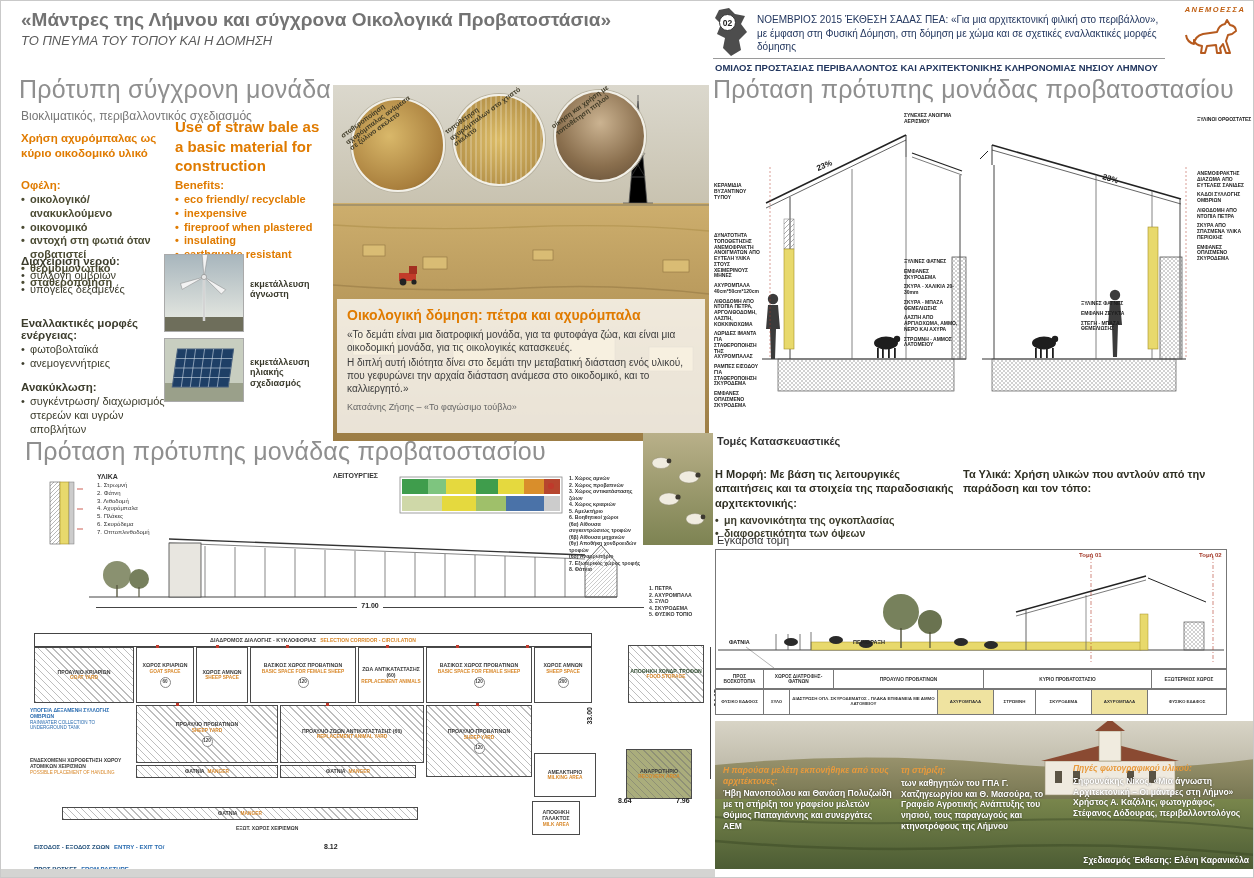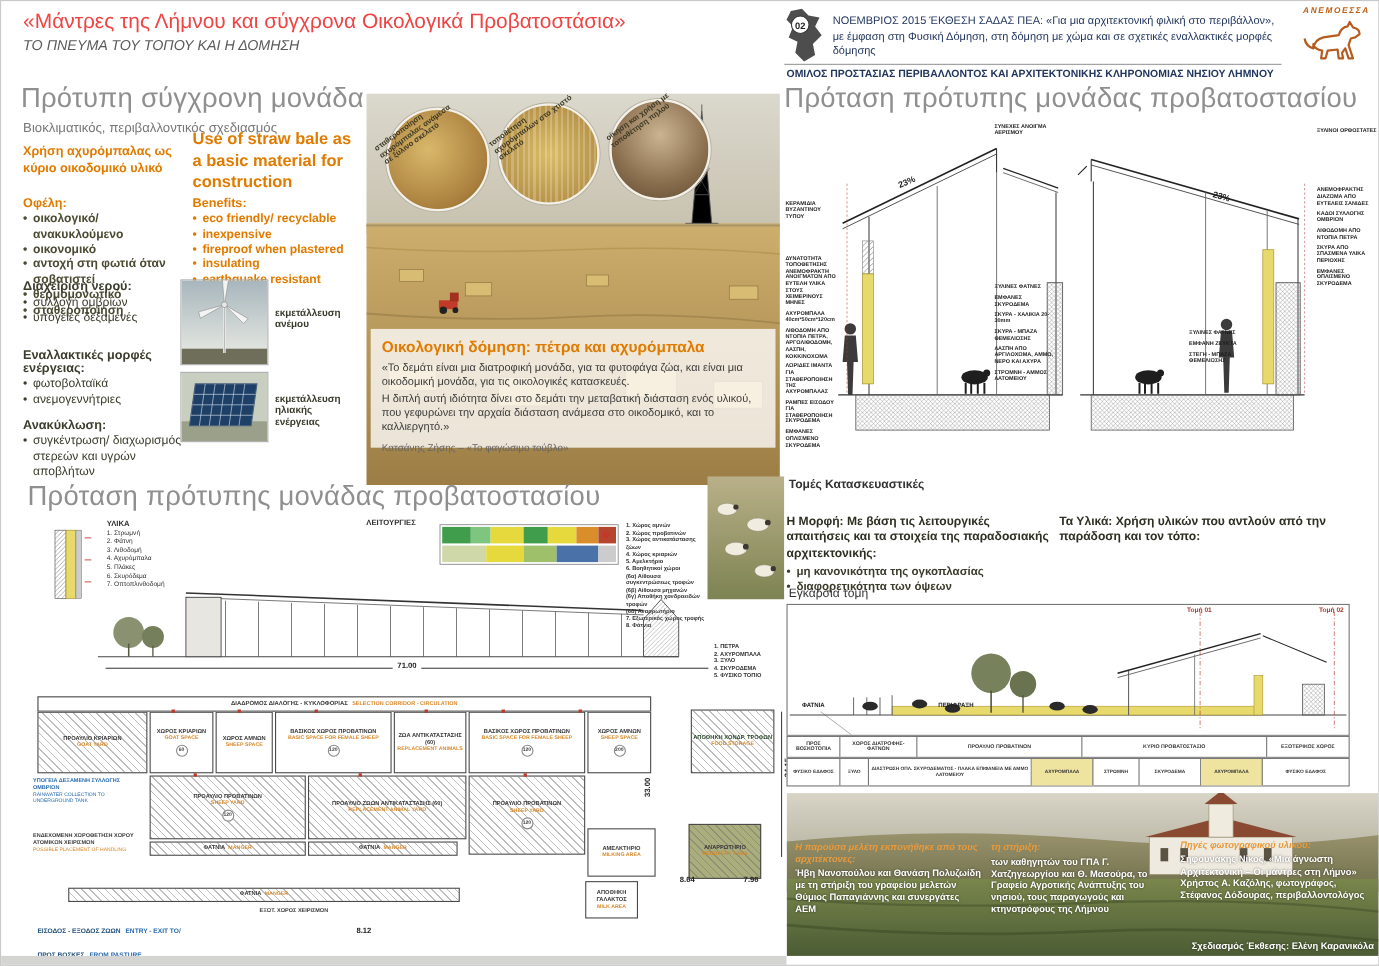--- a/index.html
+++ b/index.html
@@ -43,21 +43,21 @@
   .cred-t{color:#e89a3c;font-style:italic;font-weight:bold;font-size:8.5px;line-height:1.25;margin-bottom:2px}
   .cred-b{color:#fff;font-size:8.5px;line-height:1.28;font-weight:bold;text-shadow:0 0 2px rgba(0,0,0,.6)}
   .cutlab{font-size:6px;font-weight:bold;color:#a33a2a}
 </style>
 </head>
 <body>
 
 <div class="poster">
 
   <div class="abs" style="left:20px;top:8px;width:690px">
-    <div style="font-size:19px;font-weight:normal;color:#ef4444">«Μάντρες της Λήμνου  και σύγχρονα Οικολογικά Προβατοστάσια»</div>
+    <div style="font-size:19px;font-weight:bold;color:#737373">«Μάντρες της Λήμνου  και σύγχρονα Οικολογικά Προβατοστάσια»</div>
     <div style="font-size:13px;color:#5a5a5a;font-style:italic;margin-top:2px">ΤΟ ΠΝΕΥΜΑ ΤΟΥ ΤΟΠΟΥ ΚΑΙ Η ΔΟΜΗΣΗ</div>
   </div>
 
   <div class="abs" style="left:710px;top:5px;width:40px;height:52px">
     <svg width="40" height="52" viewBox="0 0 40 52">
       <path d="M8,4 L18,2 24,8 34,10 30,18 36,26 28,34 30,44 20,50 12,42 14,32 6,28 10,18 4,12 Z" fill="#4d4d4d"></path>
     </svg>
     <div class="abs" style="left:8px;top:8px;width:17px;height:17px;border-radius:50%;background:#fff;border:1px solid #333;display:flex;align-items:center;justify-content:center;font-size:8.5px;font-weight:bold;color:#222">02</div>
   </div>
 
@@ -139,33 +139,33 @@
       <g transform="rotate(125)">
             <path d="M0,0 L4,-24 L-2,-25 Z" fill="#f3f3f3" stroke="#777" stroke-width=".4"></path>
           </g>
       <g transform="rotate(245)">
             <path d="M0,0 L4,-24 L-2,-25 Z" fill="#f3f3f3" stroke="#777" stroke-width=".4"></path>
           </g>
       <circle r="2.6" fill="#e8e8e8" stroke="#777" stroke-width=".5"></circle>
         </g>
     </svg>
   </div>
-  <div class="abs cap-sm" style="left:249px;top:278px;width:74px">εκμετάλλευση ανέμου</div>
+  <div class="abs cap-sm" style="left:249px;top:278px;width:74px">εκμετάλλευση άγνωστη</div>
 
   <div class="abs" style="left:163px;top:337px;width:80px;height:64px;border:1px solid #aaa">
     <svg width="78" height="62" viewBox="0 0 78 62">
       <rect width="78" height="62" fill="#c8cec0"></rect>
         <rect y="44" width="78" height="18" fill="#9aa08a"></rect>
       <g transform="skewX(-8)">
           <rect x="14" y="10" width="56" height="38" fill="#1e3f66" stroke="#49617e" stroke-width="1"></rect>
       <path d="M14,19.5 h56 M14,29 h56 M14,38.5 h56 M23,10 v38 M32,10 v38 M41,10 v38 M50,10 v38 M59,10 v38" stroke="#c9d6e4" stroke-width=".6"></path>
         </g>
     </svg>
   </div>
-  <div class="abs cap-sm" style="left:249px;top:356px;width:74px">εκμετάλλευση ηλιακής ενέργειας</div>
+  <div class="abs cap-sm" style="left:249px;top:356px;width:74px">εκμετάλλευση ηλιακής σχεδιασμός</div>
 
   <div class="abs" style="left:332px;top:84px;width:376px;height:356px">
     <svg width="376" height="356" viewBox="0 0 376 356">
       <defs>
         <linearGradient id="skyF" x1="0" y1="0" x2="0" y2="1">
             <stop offset="0" stop-color="#dbd8cd"></stop>
             <stop offset="1" stop-color="#c7c1ae"></stop>
           </linearGradient>
         <linearGradient id="wheatF" x1="0" y1="0" x2="0" y2="1">
             <stop offset="0" stop-color="#cdae6d"></stop>
@@ -200,21 +200,21 @@
     </svg>
   </div>
 
   <div class="abs circ" style="left:350px;top:97px;width:94px;height:94px;background:radial-gradient(circle at 40% 40%,#d9b86a,#a97f3d 70%,#7a5a28)"></div>
   <div class="abs circ" style="left:452px;top:93px;width:92px;height:92px;background:repeating-linear-gradient(90deg,rgba(255,255,255,.22) 0 2px,transparent 2px 5px),radial-gradient(circle,#dcbc67,#a8843f)"></div>
   <div class="abs circ" style="left:553px;top:89px;width:92px;height:92px;background:radial-gradient(circle at 50% 35%,#cbb391,#8a6f4e 60%,#5f4a33)"></div>
   <div class="abs circ-cap" style="left:352px;top:128px">σταθεροποίηση αχυρόμπαλας ανάμεσα σε ξύλινο σκελετό</div>
   <div class="abs circ-cap" style="left:456px;top:124px">τοποθέτηση αχυρόμπαλων στο χτιστό σκελετό</div>
   <div class="abs circ-cap" style="left:558px;top:120px">οίκηση και χρήση με τοποθέτηση πηλού</div>
 
-  <div class="abs quote-box" style="left:336px;top:298px;width:368px;height:108px">
+  <div class="abs quote-box" style="left:336px;top:298px;width:368px;height:134px">
     <div class="orange b" style="font-size:14px;margin-bottom:5px">Οικολογική δόμηση: πέτρα και αχυρόμπαλα</div>
     <div style="font-size:10px;color:#3c3c3c;line-height:1.3">«Το δεμάτι είναι μια διατροφική μονάδα, για τα φυτοφάγα ζώα, και είναι μια οικοδομική μονάδα, για τις οικολογικές κατασκευές.</div>
     <div style="font-size:10px;color:#3c3c3c;line-height:1.3;margin-top:2px">Η διπλή αυτή ιδιότητα δίνει στο δεμάτι την μεταβατική διάσταση ενός υλικού, που γεφυρώνει την αρχαία διάσταση ανάμεσα στο οικοδομικό, και το καλλιεργητό.»</div>
     <div style="font-size:9px;color:#666;margin-top:7px">Κατσάνης Ζήσης – «Το φαγώσιμο τούβλο»</div>
   </div>
 
   <div class="abs" style="left:642px;top:432px;width:70px;height:112px">
     <svg width="70" height="112" viewBox="0 0 70 112">
       <defs>
           <linearGradient id="grS" x1="0" y1="0" x2="0" y2="1">

